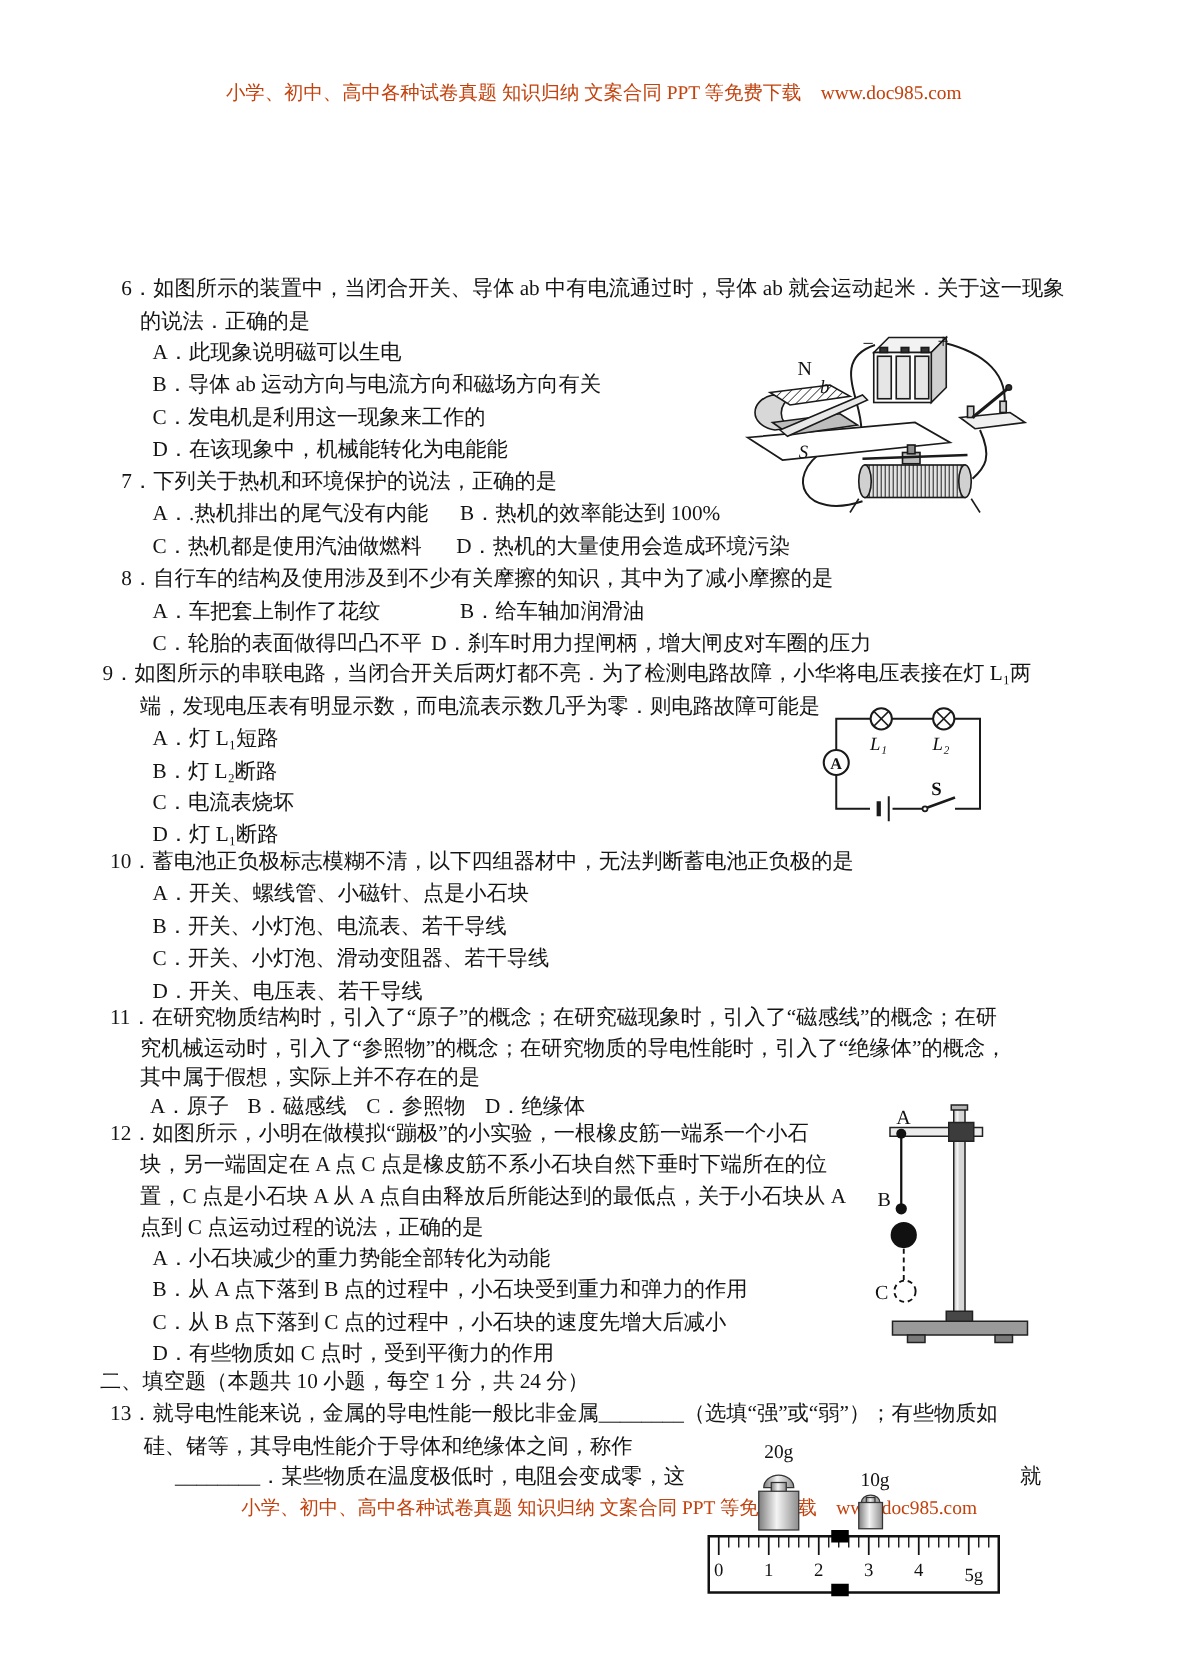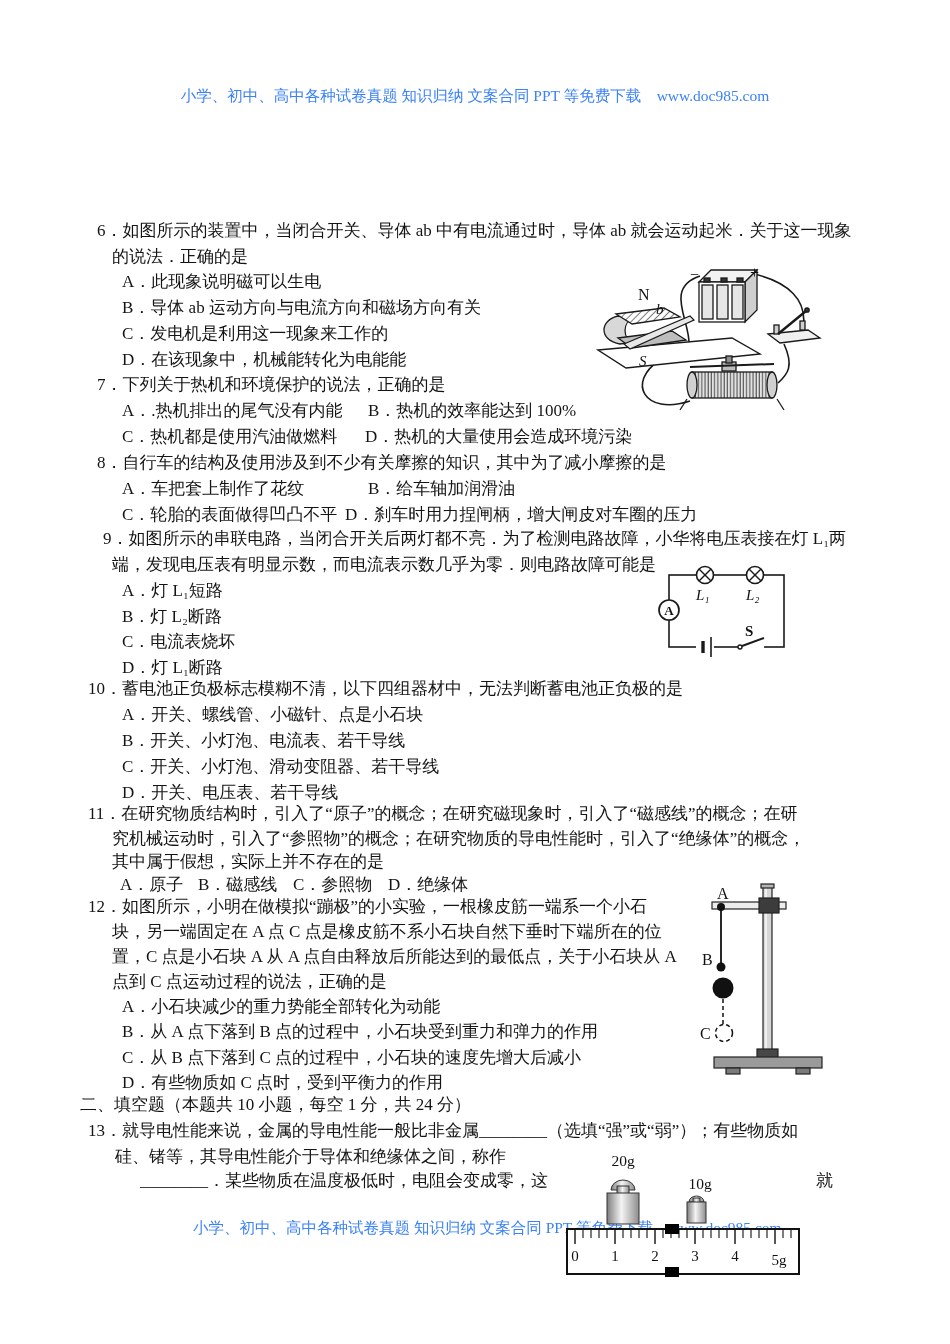--- a/index.html
+++ b/index.html
@@ -2,21 +2,21 @@
 <html><head>
 <meta charset="utf-8">
 <style>
   html,body { margin:0; padding:0; }
   body {
     width:950px; height:1344px; position:relative; background:#ffffff;
     font-family:"Liberation Serif","DejaVu Serif",serif;
     color:#141414; overflow:hidden;
   }
   .ln { position:absolute; white-space:nowrap; font-size:17px; line-height:1.25; }
-  .meta { position:absolute; white-space:nowrap; font-size:15.5px; color:#3b82f6;margin-top:22px; }
+  .meta { position:absolute; white-space:nowrap; font-size:15.5px; color:#c2410c; }
   .center { left:0; width:950px; text-align:center; }
   .fig { position:absolute; }
   svg text { font-family:"Liberation Serif","DejaVu Serif",serif; }
 </style>
 </head>
 <body>
 
 <div class="meta center" style="top:64px;">小学、初中、高中各种试卷真题 知识归纳 文案合同 PPT 等免费下载　www.doc985.com</div>
 
 <div class="ln" style="left:97px;top:220px;">6．如图所示的装置中，当闭合开关、导体 ab 中有电流通过时，导体 ab 就会运动起米．关于这一现象</div>
@@ -98,21 +98,21 @@
 <div class="ln" style="left:368px;top:400px;">B．热机的效率能达到 100%</div>
 <div class="ln" style="left:122px;top:426px;">C．热机都是使用汽油做燃料</div>
 <div class="ln" style="left:365px;top:426px;">D．热机的大量使用会造成环境污染</div>
 
 <div class="ln" style="left:97px;top:452px;">8．自行车的结构及使用涉及到不少有关摩擦的知识，其中为了减小摩擦的是</div>
 <div class="ln" style="left:122px;top:478px;">A．车把套上制作了花纹</div>
 <div class="ln" style="left:368px;top:478px;">B．给车轴加润滑油</div>
 <div class="ln" style="left:122px;top:504px;">C．轮胎的表面做得凹凸不平</div>
 <div class="ln" style="left:345px;top:504px;">D．刹车时用力捏闸柄，增大闸皮对车圈的压力</div>
 
-<div class="ln" style="left:103px;top:528px;">9．如图所示的串联电路，当闭合开关后两灯都不亮．为了检测电路故障，小华将电压表接在灯 L₁两</div>
+<div class="ln" style="left:82px;top:528px;">9．如图所示的串联电路，当闭合开关后两灯都不亮．为了检测电路故障，小华将电压表接在灯 L₁两</div>
 <div class="ln" style="left:112px;top:554px;">端，发现电压表有明显示数，而电流表示数几乎为零．则电路故障可能是</div>
 <div class="ln" style="left:122px;top:580px;">A．灯 L₁短路</div>
 <div class="ln" style="left:122px;top:606px;">B．灯 L₂断路</div>
 <div class="ln" style="left:122px;top:631px;">C．电流表烧坏</div>
 <div class="ln" style="left:122px;top:657px;">D．灯 L₁断路</div>
 
 <div class="fig" style="left:648px;top:556px;width:160px;height:105px;">
 <svg width="160" height="105" viewBox="0 0 160 105">
   <rect x="21" y="19" width="115" height="72" fill="none" stroke="#1a1a1a" stroke-width="1.6"></rect>
 

